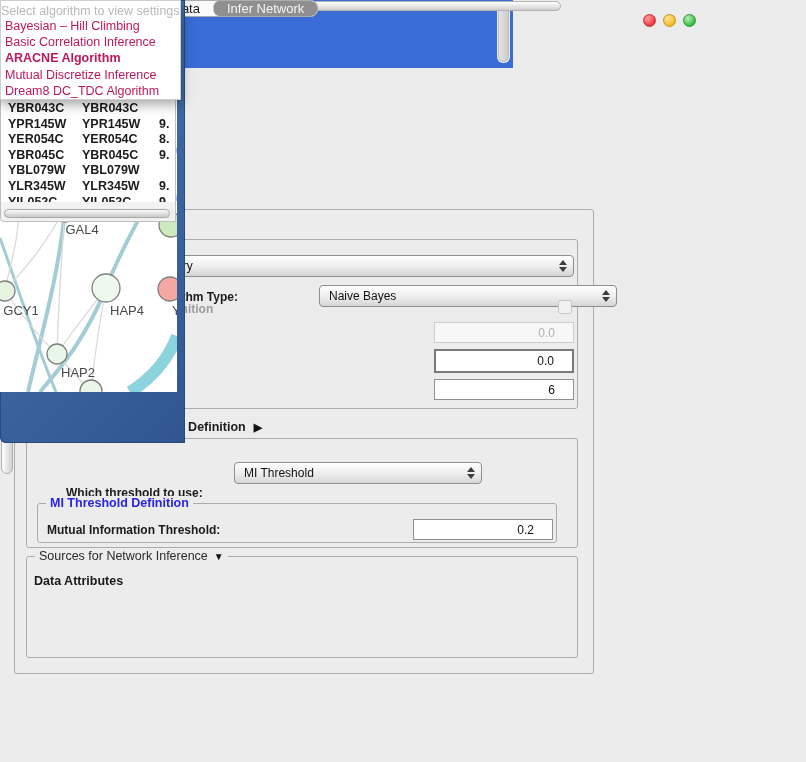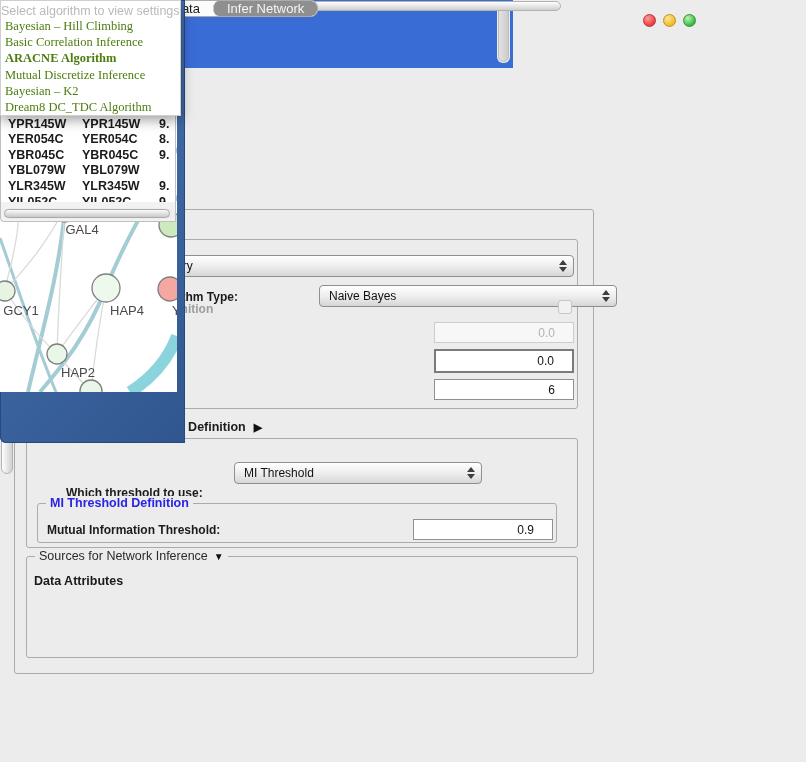--- a/index.html
+++ b/index.html
@@ -31,21 +31,21 @@
   .btabs .tab { padding:0 13px; }
 
   
   .content-panel { left:8; top:58; width:604; height:646; background:#ececec;
     border:1px solid #bdbdbd; border-radius:8px; }
 
   
   .popup { left:18; top:57; width:572; height:115; background:#ffffff;
     border:1px solid #cfcfcf; box-shadow:0 4px 12px rgba(0,0,0,.38); z-index:10; }
   .popup-ph { text-align:center; color:#b9b9b9; font-size:12.5px; padding-top:3px; }
-  .algo-item { font-size:12.5px; line-height:16.2px; padding-left:4px; color:#4d7c0f; white-space:nowrap;font-family:Liberation Serif, serif; }
+  .algo-item { font-size:12.5px; line-height:16.2px; padding-left:4px; color:#be185d; white-space:nowrap; }
   .algo-item.b { font-weight:bold; }
 
   .combo-frag { left:581; top:92; width:21; height:37; border:2px solid #7fa9e2;
     border-left:none; border-radius:0 8px 8px 0; z-index:4;
     background:linear-gradient(#fff,#dcdcdc); box-shadow:0 0 5px rgba(110,160,230,.9); }
   .combo-ghost { left:18; top:168; width:572; height:20; border:1px solid #a7a7a7;
     border-radius:5px; background:linear-gradient(#f5f5f5,#d7d7d7); z-index:3;
     font-size:12px; color:#a8a8a8; display:flex; align-items:center; padding-left:12px; }
 
   
@@ -196,21 +196,20 @@
 </div>
 <div class="abs combo-frag"></div>
 
 <div class="abs popup">
   <div class="popup-ph">Select algorithm to view settings</div>
   <div id="algo-items">
       <div class="algo-item">Bayesian – Hill Climbing</div>
       <div class="algo-item">Basic Correlation Inference</div>
       <div class="algo-item b">ARACNE Algorithm</div>
       <div class="algo-item">Mutual Discretize Inference</div>
-      <div class="algo-item">Bayesian – K2</div>
       <div class="algo-item">Dream8 DC_TDC Algorithm</div>
     </div>
 </div>
 
 <div class="group" style="left:14px; top:209px; width:580px; height:465px;">
   <span class="legend">Cyni Algorithm Settings</span>
 </div>
 
 <div class="group" style="left:26px; top:239px; width:552px; height:170px;">
   <span class="legend blue">Algorithm Definition</span>
@@ -259,21 +258,21 @@
   <span class="arrows">
       <i class="tri-up"></i>
       <i class="tri-dn"></i>
     </span>
 </div>
 <div class="group" style="left:37px; top:503px; width:520px; height:40px;">
   <span class="legend blue">MI Threshold Definition</span>
 </div>
 <span class="lbl" style="left:47px; top:523px;">Mutual Information Threshold:</span>
 <div class="field" style="left:413px; top:519px; width:140px; height:21px;">
-  <span>0.9</span>
+  <span>0.2</span>
 </div>
 
 <div class="group" style="left:26px; top:556px; width:552px; height:102px;">
   <span class="legend"><span>Sources for Network Inference</span><span class="src-arrow">▼</span></span>
 </div>
 <span class="lbl" style="left:34px; top:574px; font-size:12.5px;">Data Attributes</span>
 <div class="abs attr-list">
   <div id="attr-items">
       <div class="attr-item">SelfLoops</div>
       <div class="attr-item">TopologicalCoefficient</div>

